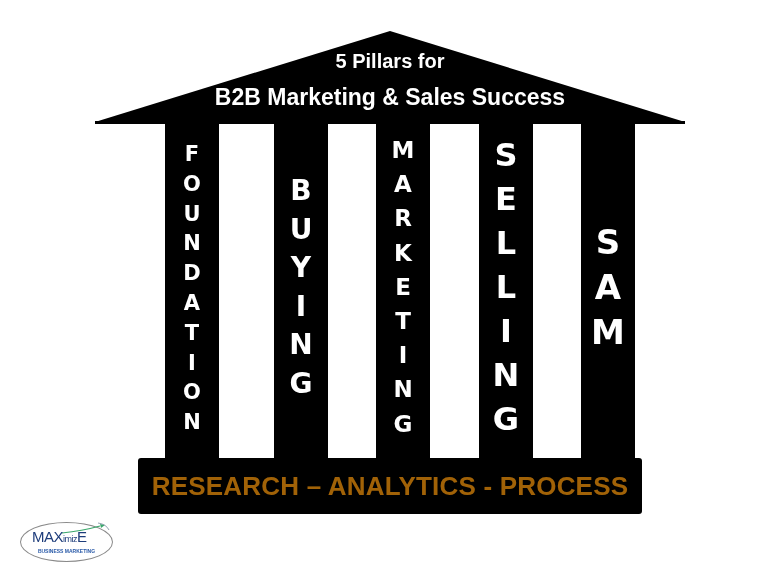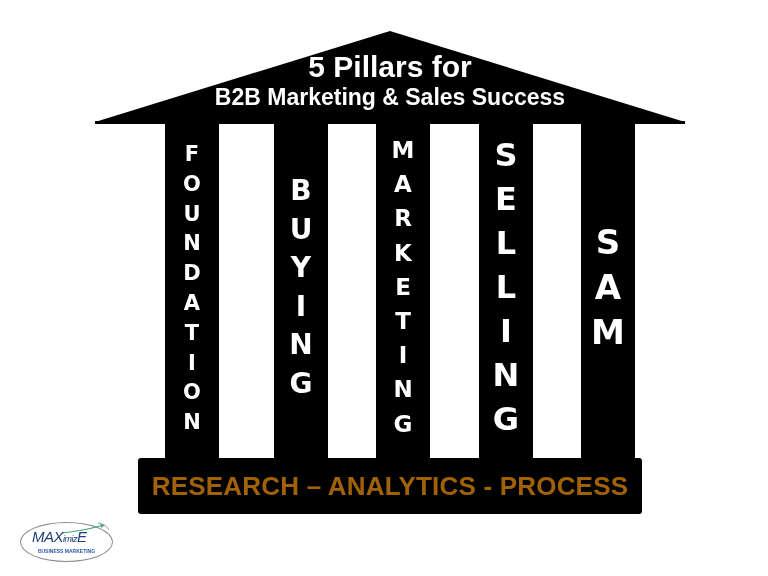--- a/index.html
+++ b/index.html
@@ -1,29 +1,29 @@
 <!DOCTYPE html>
 <html><head>
 <meta charset="utf-8">
 <style>
   html, body { margin:0; padding:0; background:#ffffff; }
   body { width:768px; height:576px; position:relative; overflow:hidden; font-family:"DejaVu Sans", sans-serif; }
   .roof { position:absolute; left:0; top:0; width:768px; height:130px; }
   .roof-title { position:absolute; left:150px; width:480px; text-align:center; color:#fff;
     font-family:"Liberation Sans", sans-serif; font-weight:bold; }
-  .roof-title.l1 { top:50px; font-size:30px; }
+  .roof-title.l1 { top:50px; font-size:20px; }
   .roof-title.l2 { top:84px; font-size:23px; }
   .pillar { position:absolute; top:122px; height:340px; background:#000; }
   .pillar-letters { position:absolute; left:0; width:100%; display:flex; flex-direction:column; align-items:center; }
   .pillar-letters span { color:#fff; font-family:"DejaVu Sans", sans-serif; font-weight:bold; display:block; text-align:center; }
   .base { position:absolute; left:138px; top:458px; width:504px; height:56px; background:#000; border-radius:3px;
     color:#a16207; text-align:center; line-height:56px; font-family:"Liberation Sans", sans-serif; font-weight:bold; font-size:26px; letter-spacing:0.2px; }
   .logo { position:absolute; left:20px; top:522px; width:93px; height:40px; }
   .logo-ellipse { position:absolute; left:0; top:0; width:91px; height:38px; border:1px solid #8a8a8a; border-radius:50%; background:#fff; }
-  .logo-main { position:absolute; left:12px; top:6px; color:#1e3d7b; font-family:"Liberation Sans", sans-serif; font-style:italic; font-size:15px; letter-spacing:-0.5px; white-space:nowrap; }
+  .logo-main { position:absolute; left:12px; top:6px; color:#1e3d7b; font-family:"Liberation Sans", sans-serif; font-size:15px; letter-spacing:-0.5px; white-space:nowrap; }
   .logo-main .small { font-size:9px; }
   .logo-sub { position:absolute; left:9px; top:26px; width:75px; text-align:center; color:#2a5aa8; font-family:"Liberation Sans", sans-serif; font-weight:bold; font-size:5px; white-space:nowrap; }
   .logo-swoosh { position:absolute; left:40px; top:0px; width:50px; height:12px; }
 </style>
 </head>
 <body>
 
 <svg class="roof" viewBox="0 0 768 130" width="768" height="130">
   <polygon points="95,122 390,31 685,122" fill="#000"></polygon>
   <rect x="95" y="121" width="590" height="3" fill="#000"></rect>

